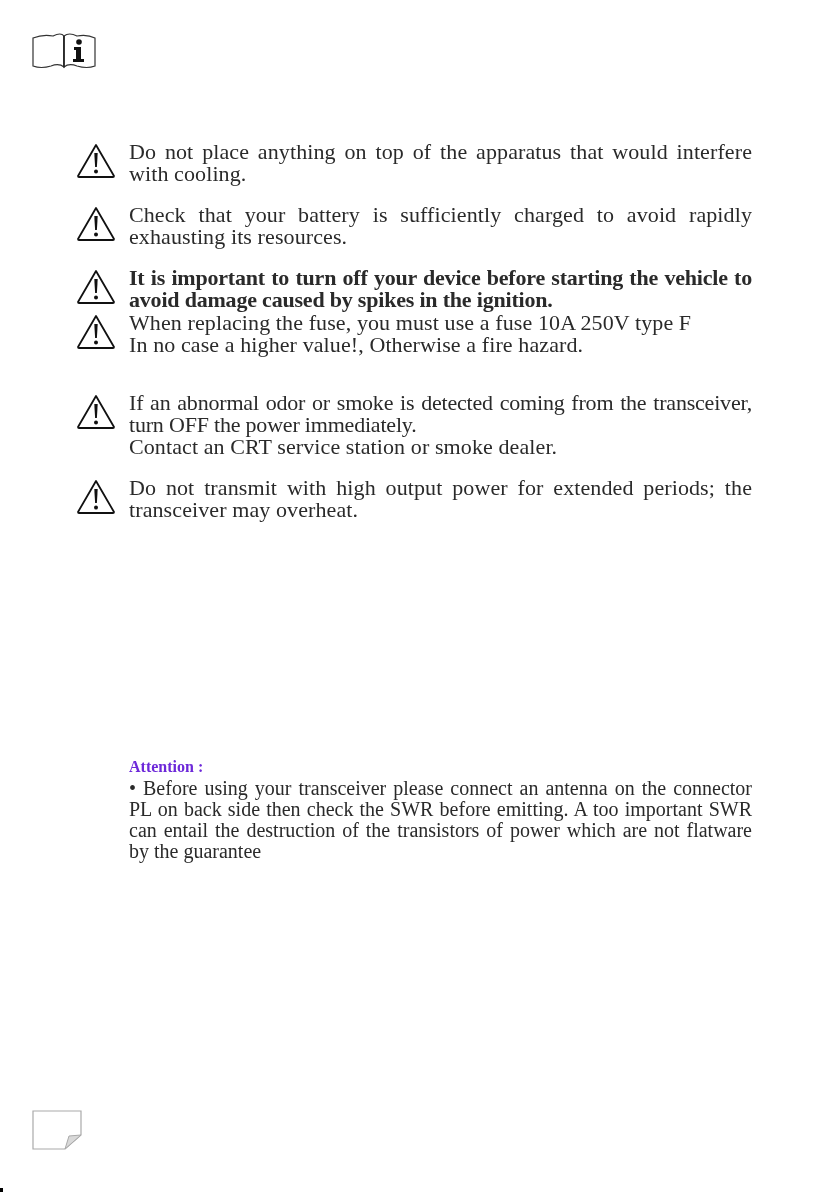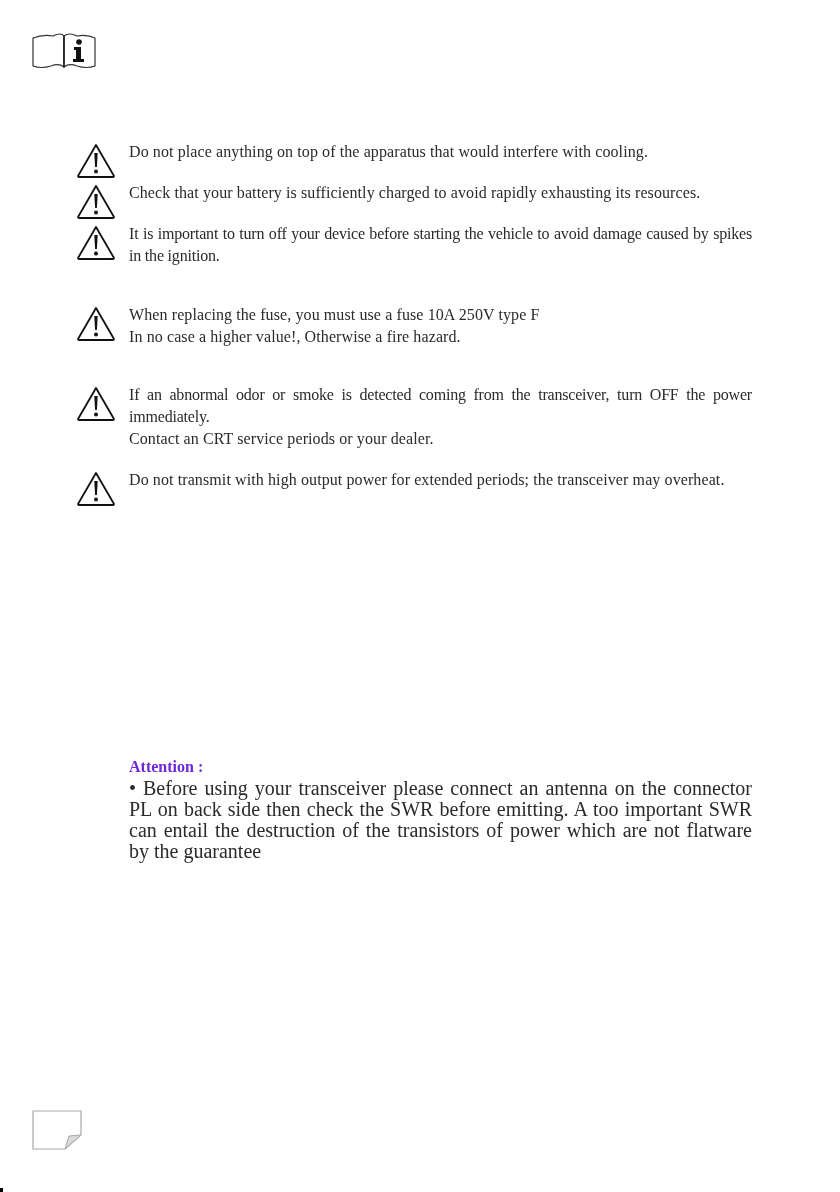--- a/index.html
+++ b/index.html
@@ -6,21 +6,21 @@
     body {
       width: 840px; height: 1192px; position: relative; overflow: hidden;
       font-family: "Liberation Serif", "DejaVu Serif", serif;
       color: #2a2a2a;
     }
     .info-icon { position: absolute; left: 31px; top: 30px; width: 66px; height: 40px; }
     .warnings { position: absolute; left: 76px; top: 141px; width: 676px; }
     .warning { position: relative; padding-left: 53px; margin-bottom: 18px; }
     .warning .tri { position: absolute; left: 0; top: 2px; width: 40px; height: 36px; }
     .warning p {
-      margin: 0; font-size: 16px; line-height: 22px; text-align: justify;
+      margin: 0; font-size: 22px; line-height: 22px; text-align: justify;
       text-align-last: left; letter-spacing: 0.1px;
     }
     .attention { position: absolute; left: 129px; top: 756px; width: 623px; }
     .attention .title { font-weight: bold; font-size: 16px; line-height: 22px; color: #6d28d9; }
     .attention p { margin: 0; font-size: 20px; line-height: 21px; text-align: justify; }
     .page-icon { position: absolute; left: 32px; top: 1110px; width: 50px; height: 40px; }
     .corner-dot { position: absolute; left: 0; top: 1188px; width: 3px; height: 4px; background: #000; }
   </style>
 </head>
 <body>
@@ -48,21 +48,21 @@
 
   <div class="warning" style="margin-bottom:19px;">
     <svg class="tri" viewBox="0 0 40 36">
       <path d="M20 2 L38 33 Q38 34 37 34 L3 34 Q2 34 2 33 Z" fill="#fff" stroke="#111" stroke-width="1.8" stroke-linejoin="round"></path>
       <path d="M18.3 10 L21.7 10 L20.9 24 L19.1 24 Z" fill="#111"></path>
       <circle cx="20" cy="28.5" r="2" fill="#111"></circle>
     </svg>
     <p>Check that your battery is sufficiently charged to avoid rapidly exhausting its resources.</p>
   </div>
 
-  <div class="warning" style="margin-bottom:37px;">
+  <div class="warning" style="margin-bottom:1px;font-weight:bold;">
     <svg class="tri" viewBox="0 0 40 36">
       <path d="M20 2 L38 33 Q38 34 37 34 L3 34 Q2 34 2 33 Z" fill="#fff" stroke="#111" stroke-width="1.8" stroke-linejoin="round"></path>
       <path d="M18.3 10 L21.7 10 L20.9 24 L19.1 24 Z" fill="#111"></path>
       <circle cx="20" cy="28.5" r="2" fill="#111"></circle>
     </svg>
     <p style="letter-spacing:-0.2px;">It is important to turn off your device before starting the vehicle to avoid damage caused by spikes in the ignition.</p>
   </div>
 
   <div class="warning" style="margin-bottom:36px;">
     <svg class="tri" viewBox="0 0 40 36">
@@ -74,21 +74,21 @@
     <p style="text-align:right;">In no case a higher value!, Otherwise a fire hazard.</p>
   </div>
 
   <div class="warning" style="margin-bottom:19px;">
     <svg class="tri" viewBox="0 0 40 36">
       <path d="M20 2 L38 33 Q38 34 37 34 L3 34 Q2 34 2 33 Z" fill="#fff" stroke="#111" stroke-width="1.8" stroke-linejoin="round"></path>
       <path d="M18.3 10 L21.7 10 L20.9 24 L19.1 24 Z" fill="#111"></path>
       <circle cx="20" cy="28.5" r="2" fill="#111"></circle>
     </svg>
     <p style="letter-spacing:-0.2px;">If an abnormal odor or smoke is detected coming from the transceiver, turn OFF the power immediately.</p>
-    <p style="text-align:left;">Contact an CRT service periods or your dealer.</p>
+    <p style="text-align:left;">Contact an CRT service station or smoke dealer.</p>
   </div>
 
   <div class="warning" style="margin-bottom:2px;">
     <svg class="tri" viewBox="0 0 40 36">
       <path d="M20 2 L38 33 Q38 34 37 34 L3 34 Q2 34 2 33 Z" fill="#fff" stroke="#111" stroke-width="1.8" stroke-linejoin="round"></path>
       <path d="M18.3 10 L21.7 10 L20.9 24 L19.1 24 Z" fill="#111"></path>
       <circle cx="20" cy="28.5" r="2" fill="#111"></circle>
     </svg>
     <p>Do not transmit with high output power for extended periods; the transceiver may overheat.</p>
   </div>

